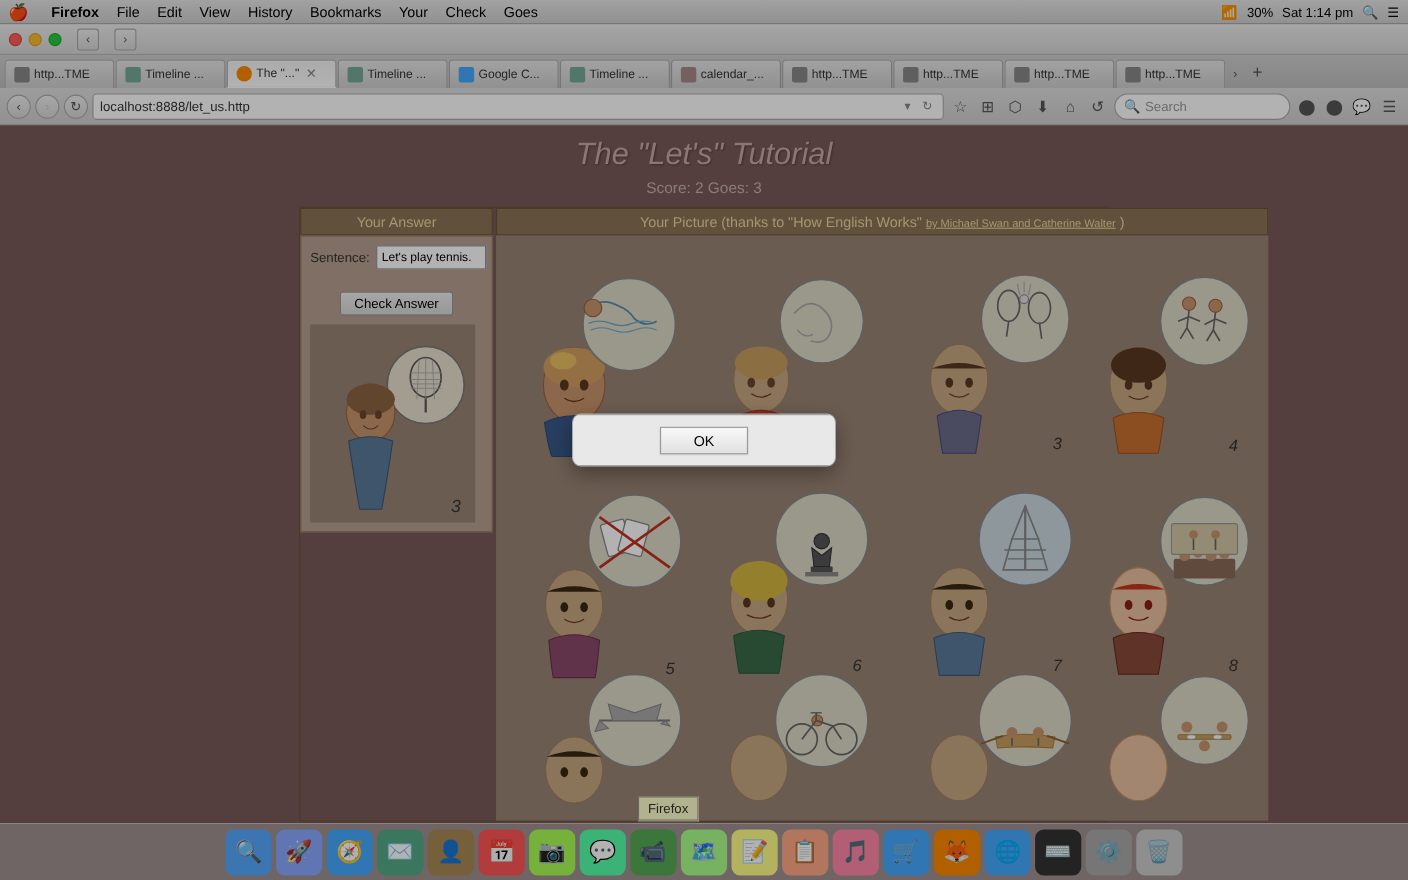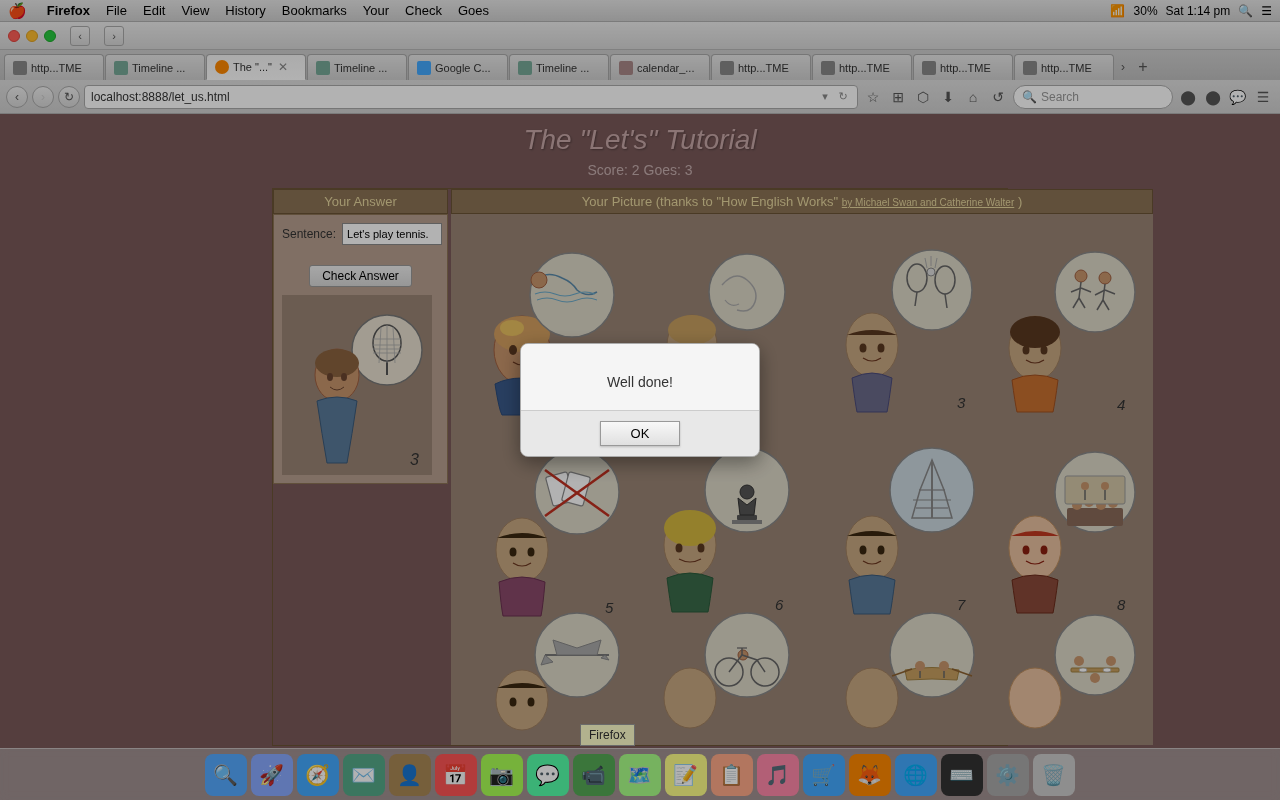--- a/index.html
+++ b/index.html
@@ -443,21 +443,21 @@
     </div>
     <div class="tab-overflow-btn">›</div>
     <div class="new-tab-btn">+</div>
   </div>
 
   <div class="address-bar">
     <div class="addr-nav-btn">‹</div>
     <div class="addr-nav-btn" style="color:#ccc">›</div>
     <div class="addr-nav-btn">↻</div>
     <div class="addr-input-wrap">
-      <span>localhost:8888/let_us.html</span>
+      <span>localhost:8888/let_us.http</span>
       <div class="addr-icon">▾</div>
       <div class="addr-icon">↻</div>
     </div>
     <div class="toolbar-icons">
       <div class="toolbar-icon">☆</div>
       <div class="toolbar-icon">⊞</div>
       <div class="toolbar-icon">⬡</div>
       <div class="toolbar-icon">⬇</div>
       <div class="toolbar-icon">⌂</div>
       <div class="toolbar-icon">↺</div>
@@ -774,23 +774,20 @@
             <ellipse cx="650" cy="450" rx="4" ry="2" fill="#fff" stroke="#aaa" stroke-width="0.8"></ellipse>
           </g>
         </svg>
       </div>
     </div>
   </div>
 </div>
 
 <div class="modal-overlay">
   <div class="modal-box">
-    <div class="modal-content">
-      <span>Well done!</span>
-    </div>
     <div class="modal-divider"></div>
     <div class="modal-buttons">
       <button class="modal-ok-btn">OK</button>
     </div>
   </div>
 </div>
 
 <div class="firefox-tooltip">Firefox</div>
 
 <div class="dock-bar">

